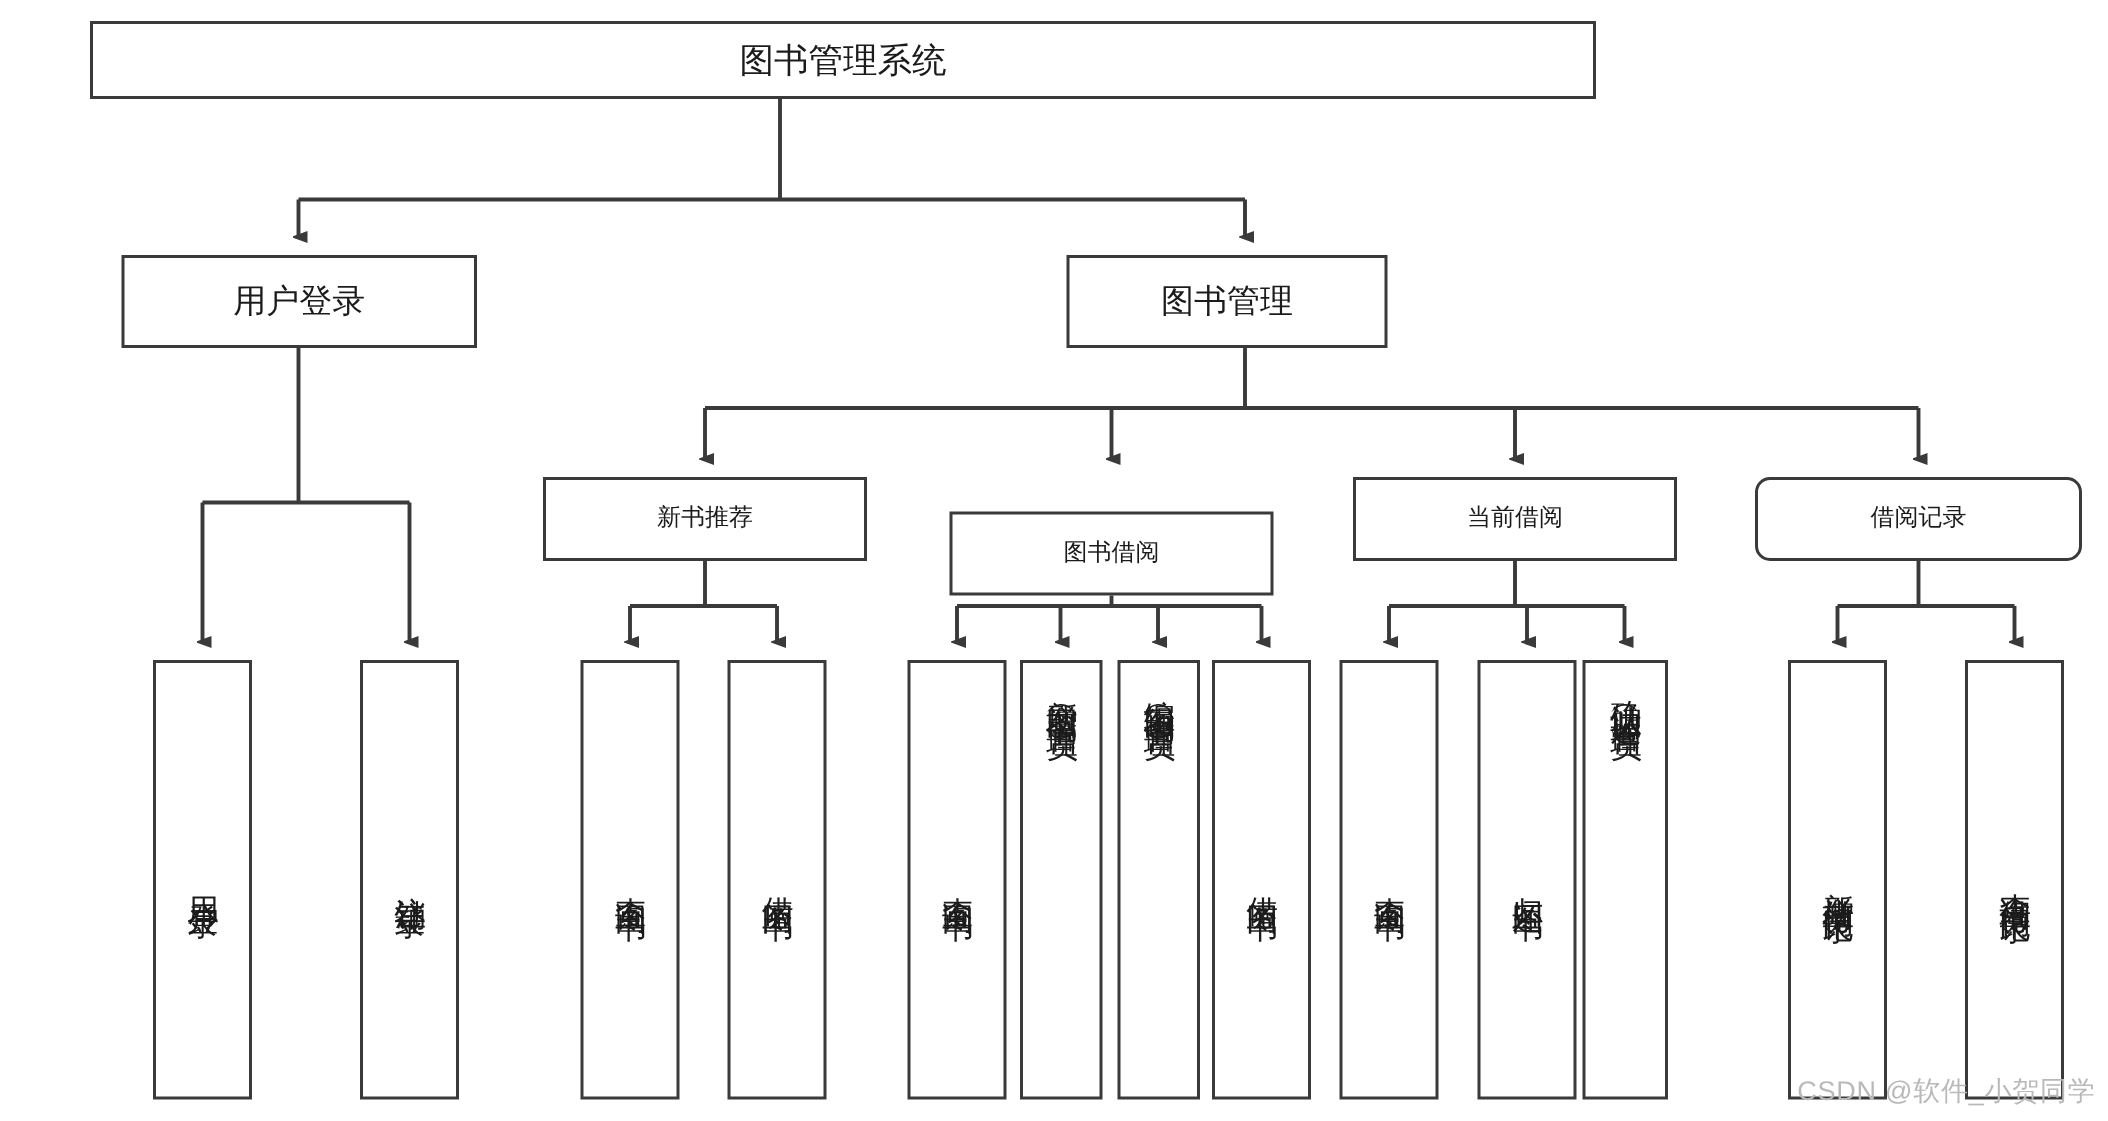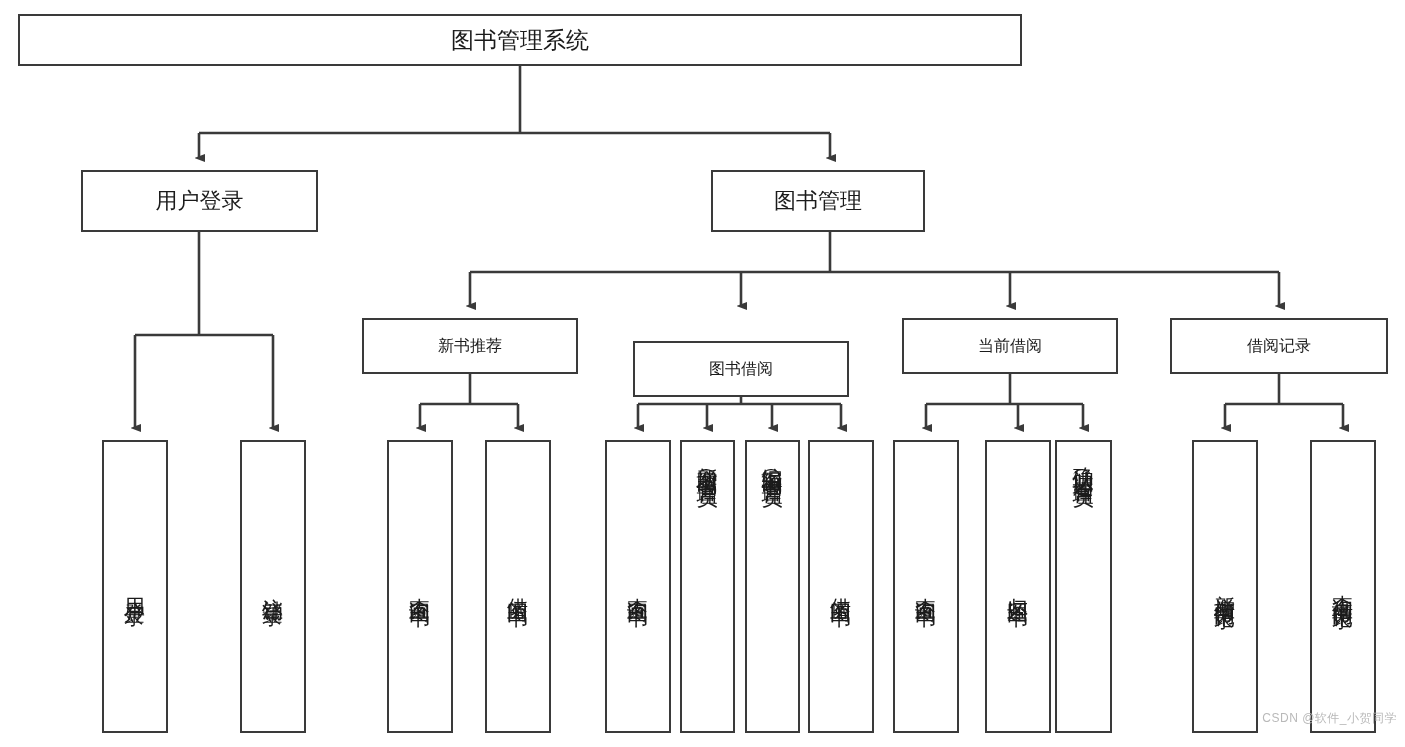--- a/index.html
+++ b/index.html
@@ -30,20 +30,21 @@
     background: #ffffff;
     color: #1b1b1b;
     display: flex;
     align-items: center;
     justify-content: center;
     text-align: center;
     line-height: 1.15;
   }
   .node.root {
     font-size: 23px;
+    margin-left: 42px;
   }
   .node.l2 {
     font-size: 22px;
   }
   .node.l3 {
     font-size: 16px;
   }
   
   .node.leaf {
     font-size: 21px;
@@ -61,22 +62,22 @@
   }
   .node.leaf.top-align {
     align-items: flex-start;
   }
   .node.leaf.top-align .vtext {
     margin-top: 2px;
   }
   .watermark {
     position: absolute;
     right: 8px;
-    bottom: 20px;
-    font-size: 12px;
+    bottom: 8px;
+    font-size: 18px;
     color: #b9b9b9;
     white-space: nowrap;
     letter-spacing: 0.5px;
   }
 </style>
 </head>
 <body>
 
 <div id="canvas">
 
@@ -143,21 +144,21 @@
 
   <div class="node l3" style="left:362px; top:318px; width:216px; height:56px;">
     <span>新书推荐</span>
   </div>
   <div class="node l3" style="left:633px; top:318px; width:216px; height:56px;margin-top:23px;">
     <span>图书借阅</span>
   </div>
   <div class="node l3" style="left:902px; top:318px; width:216px; height:56px;">
     <span>当前借阅</span>
   </div>
-  <div class="node l3" style="left:1170px; top:318px; width:218px; height:56px;">
+  <div class="node l3" style="left:1170px; top:318px; width:218px; height:56px;border-radius:10px;">
     <span>借阅记录</span>
   </div>
 
   <div class="node leaf" style="left:102px; top:440px; width:66px; height:293px;">
     <span class="vtext">用户登录</span>
   </div>
   <div class="node leaf" style="left:240px; top:440px; width:66px; height:293px;">
     <span class="vtext">注销登录</span>
   </div>
   <div class="node leaf" style="left:387px; top:440px; width:66px; height:293px;">

